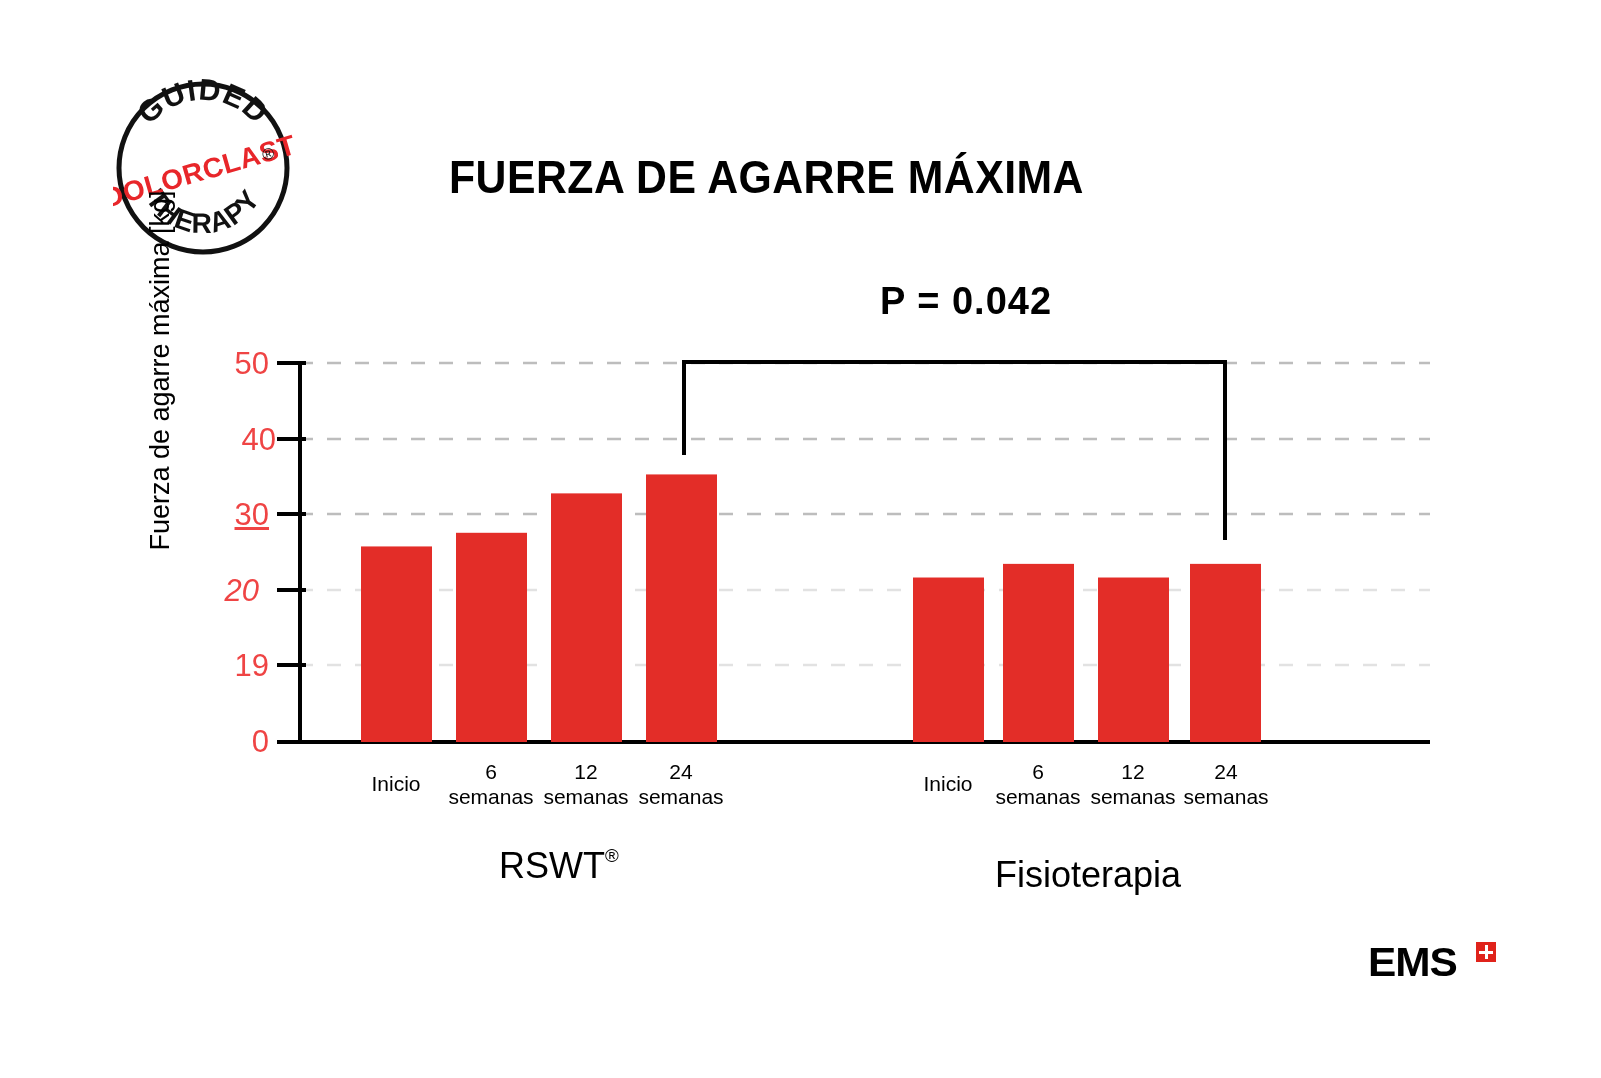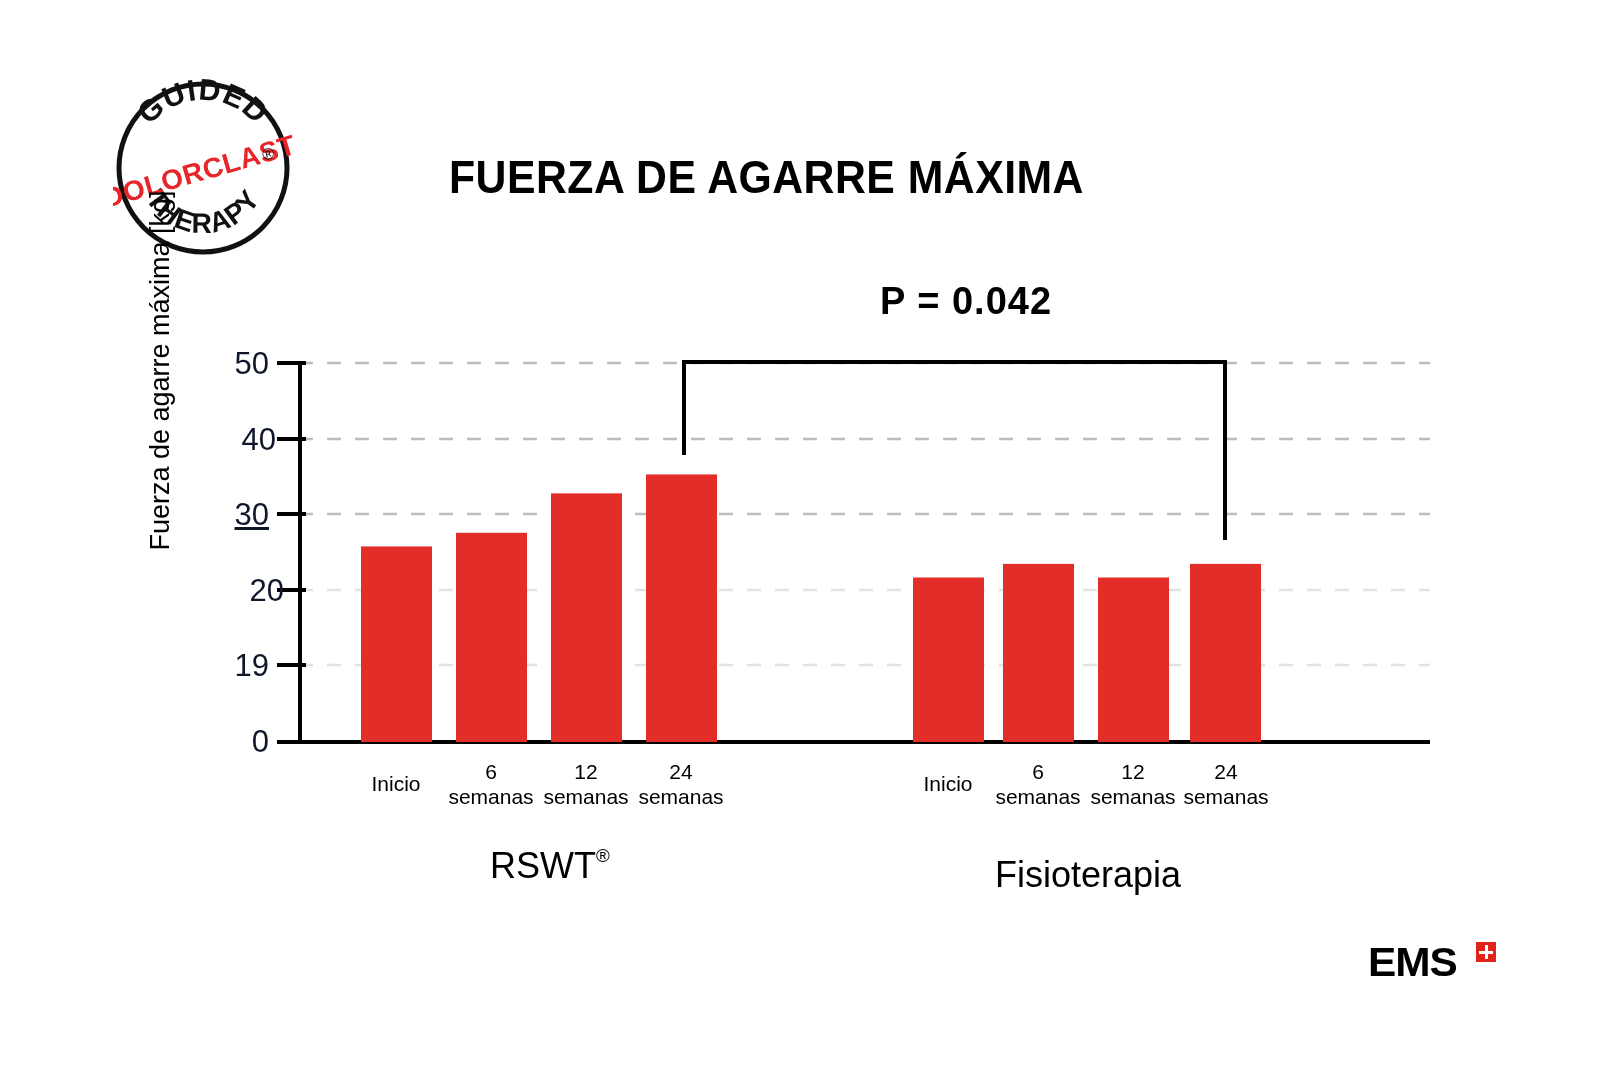--- a/index.html
+++ b/index.html
@@ -56,21 +56,21 @@
     color:#000;
     transform:rotate(-90deg);
     transform-origin:center center;
     white-space:nowrap;
   }
 
   
   .ytick{
     position:absolute;
     width:64px;text-align:right;
-    font-size:31px;color:#0f172a;
+    font-size:31px;color:#ef4444;
     line-height:1;
   }
 
   
   .xtick{
     position:absolute;
     text-align:center;
     font-size:21px;
     color:#000;
     line-height:1.18;
@@ -183,21 +183,21 @@
 
     <g stroke="#000000" stroke-width="4" fill="none">
       <path d="M 684,455 L 684,362 L 1225,362 L 1225,540"></path>
     </g>
   </svg>
 </div>
 
 <div class="ytick" style="left:205px;top:348px;">50</div>
 <div class="ytick" style="left:212px;top:424px;">40</div>
 <div class="ytick" style="left:205px;top:499px;text-decoration:underline;">30</div>
-<div class="ytick" style="left:220px;top:575px;">20</div>
+<div class="ytick" style="left:195px;top:575px;font-style:italic;">20</div>
 <div class="ytick" style="left:205px;top:650px;">19</div>
 <div class="ytick" style="left:205px;top:726px;">0</div>
 
 <div class="xtick" style="left:336px;top:772px;width:120px;">
   <span class="l1">Inicio</span>
   <span class="l2"></span>
 </div>
 <div class="xtick" style="left:431px;top:760px;width:120px;">
   <span class="l1">6</span>
   <span class="l2">semanas</span>
@@ -221,21 +221,21 @@
 </div>
 <div class="xtick" style="left:1073px;top:760px;width:120px;">
   <span class="l1">12</span>
   <span class="l2">semanas</span>
 </div>
 <div class="xtick" style="left:1166px;top:760px;width:120px;">
   <span class="l1">24</span>
   <span class="l2">semanas</span>
 </div>
 
-<div class="grouplabel" style="left:370px;top:840px;width:360px;">
+<div class="grouplabel" style="left:379px;top:840px;width:360px;">
   <div><span>RSWT</span><sup>®</sup></div>
 </div>
 
 <div class="grouplabel" style="left:908px;top:849px;width:360px;">
   <div><span>Fisioterapia</span><sup></sup></div>
 </div>
 
 <div id="ems">
   <span class="word">EMS</span>
   <span class="cross"></span>

